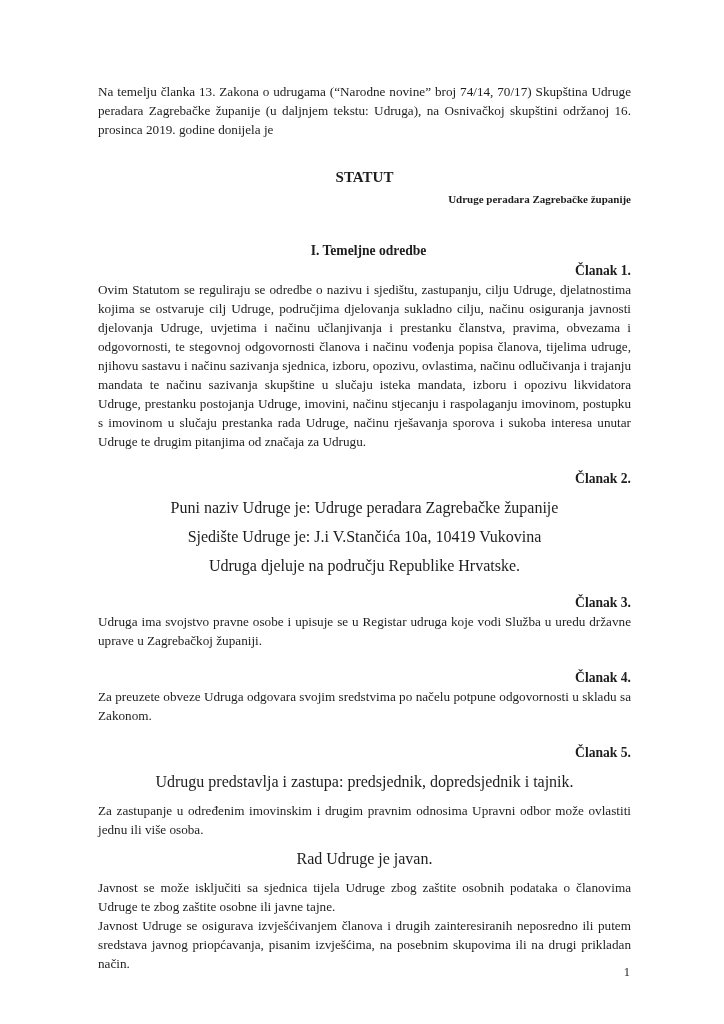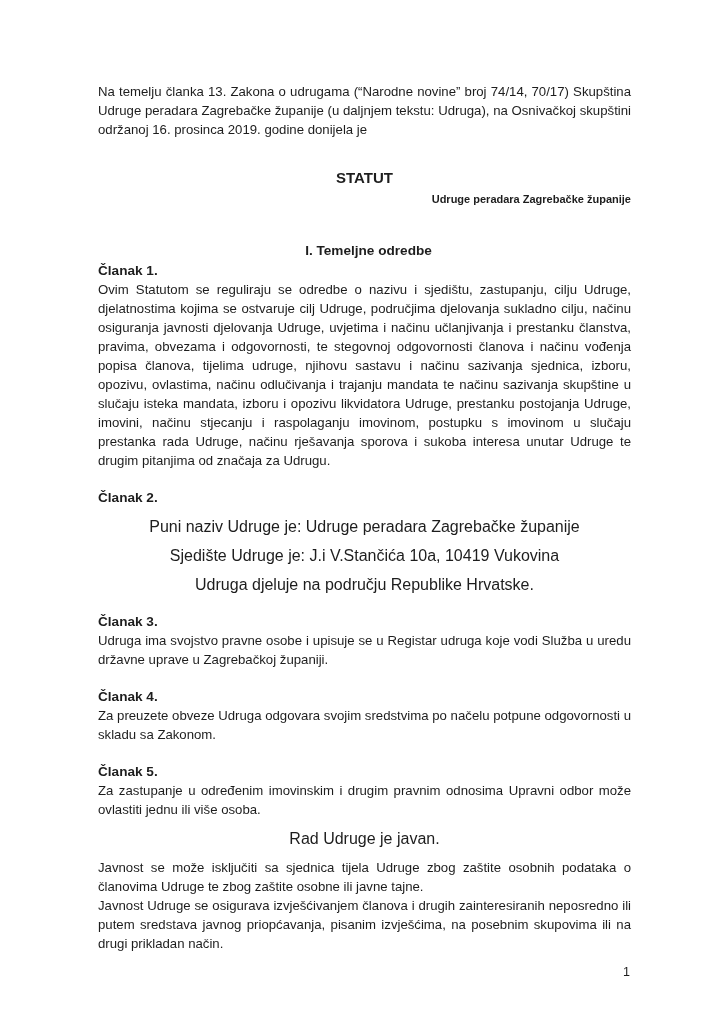--- a/index.html
+++ b/index.html
@@ -5,21 +5,21 @@
   html, body {
     margin: 0;
     padding: 0;
     background: #ffffff;
   }
   .page {
     position: relative;
     width: 724px;
     height: 1024px;
     background: #ffffff;
-    font-family: Liberation Sans, sans-serif;
+    font-family: Liberation Serif, serif;
     color: #1d1d1d;
     overflow: hidden;
   }
   .content {
     position: absolute;
     left: 98px;
     top: 82px;
     width: 533px;
   }
   .body-text {
@@ -54,21 +54,21 @@
     font-size: 13.6px;
     line-height: 19px;
     font-weight: bold;
     text-align: center;
   }
   .article-heading {
     margin: 18px 0 0 0;
     font-size: 13.6px;
     line-height: 19px;
     font-weight: bold;
-    text-align: left;
+    text-align: right;
   }
   .article-first .article-heading {
     margin-top: 1px;
   }
   .page-number {
     position: absolute;
     right: 94px;
     bottom: 44px;
     font-size: 12.5px;
     line-height: 15px;
@@ -105,20 +105,21 @@
       <p class="body-text">Udruga ima svojstvo pravne osobe i upisuje se u Registar udruga koje vodi Služba u uredu državne uprave u Zagrebačkoj županiji.</p>
     </section>
 
     <section class="article">
       <h4 class="article-heading">Članak 4.</h4>
       <p class="body-text">Za preuzete obveze Udruga odgovara svojim sredstvima po načelu potpune odgovornosti u skladu sa Zakonom.</p>
     </section>
 
     <section class="article">
       <h4 class="article-heading">Članak 5.</h4>
+      <p class="line-text">Udrugu predstavlja i zastupa: predsjednik, dopredsjednik  i tajnik.</p>
       <p class="body-text">Za zastupanje u određenim imovinskim i drugim pravnim odnosima Upravni odbor može ovlastiti jednu ili više osoba.</p>
     </section>
 
     <section class="article">
       <p class="line-text">Rad Udruge je javan.</p>
       <p class="body-text">Javnost se može isključiti sa sjednica tijela Udruge zbog zaštite osobnih podataka o članovima Udruge te zbog zaštite osobne ili javne tajne.</p>
       <p class="body-text">Javnost Udruge se osigurava izvješćivanjem članova i drugih zainteresiranih neposredno ili putem sredstava javnog priopćavanja, pisanim izvješćima, na posebnim skupovima ili na drugi prikladan način.</p>
     </section>
 
   </div>

